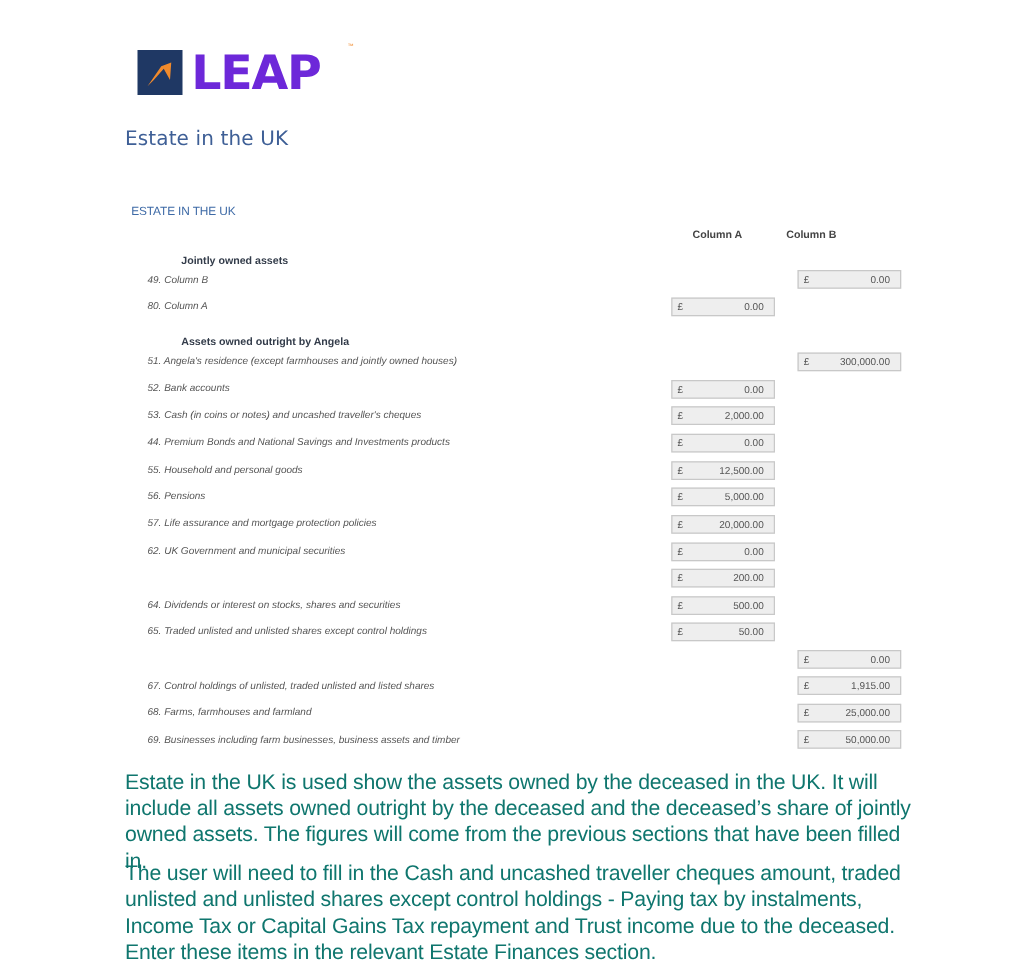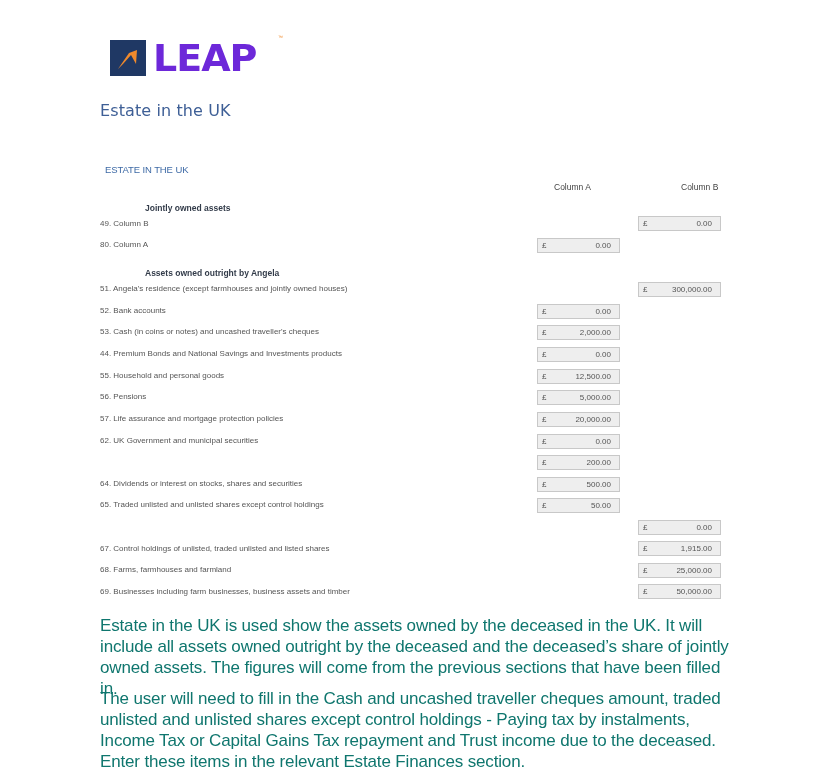--- a/index.html
+++ b/index.html
@@ -8,26 +8,26 @@
   .logo { position: absolute; left: 110px; top: 39px; height: 38px; display: flex; align-items: center; }
   .logo-mark { width: 36px; height: 36px; background: #1f3864; position: relative; }
   .logo-mark svg { position: absolute; left: 0; top: 0; }
   .logo-text { margin-left: 7px; font-family: "DejaVu Sans", sans-serif; font-weight: bold; font-size: 38px; color: #6d28d9; letter-spacing: -1px; line-height: 38px; }
   .logo-tm { position: absolute; left: 278px; top: 0px; font-size: 5px; color: #f08a2c; }
 
   .page-title { position: absolute; left: 100px; top: 101px; font-family: "DejaVu Sans", sans-serif; font-size: 16px; color: #3e5f96; font-weight: normal; letter-spacing: 0.1px; }
 
   .form { position: absolute; left: 0; top: 0; width: 826px; height: 610px; }
   .section-title { position: absolute; left: 105px; top: 164px; font-size: 9.5px; color: #3e6aa6; letter-spacing: -0.1px; }
-  .col-head { position: absolute; top: 182px; font-size: 8.5px; font-weight: normal; color: #444; }
+  .col-head { position: absolute; top: 182px; font-size: 8.5px; font-weight: bold; color: #444; }
   .col-a-head { left: 554px; }
-  .col-b-head { left: 681px; }
+  .col-b-head { left: 629px; }
 
   .group-title { position: absolute; left: 111px; font-size: 8.5px; font-weight: bold; color: #333c4a; margin-left: 34px; }
-  .row-label { position: absolute; left: 100px; font-size: 8px; color: #555; white-space: nowrap; }
+  .row-label { position: absolute; left: 118px; font-size: 8px; color: #555; white-space: nowrap; font-style: italic; }
 
   .field { position: absolute; width: 83px; height: 15px; background: #eeeeee; border: 1px solid #c8c8c8; box-sizing: border-box; font-size: 8px; color: #555; }
   .field .cur { position: absolute; left: 4px; top: 2px; }
   .field .val { position: absolute; right: 8px; top: 2px; }
   .col-a { left: 537px; }
   .col-b { left: 638px; }
 
   .para { position: absolute; left: 100px; width: 640px; font-family: "Liberation Sans", sans-serif; font-size: 17px; line-height: 21px; color: #0f766e; letter-spacing: -0.15px; }
   .p1 { top: 615px; }
   .p2 { top: 688px; }

